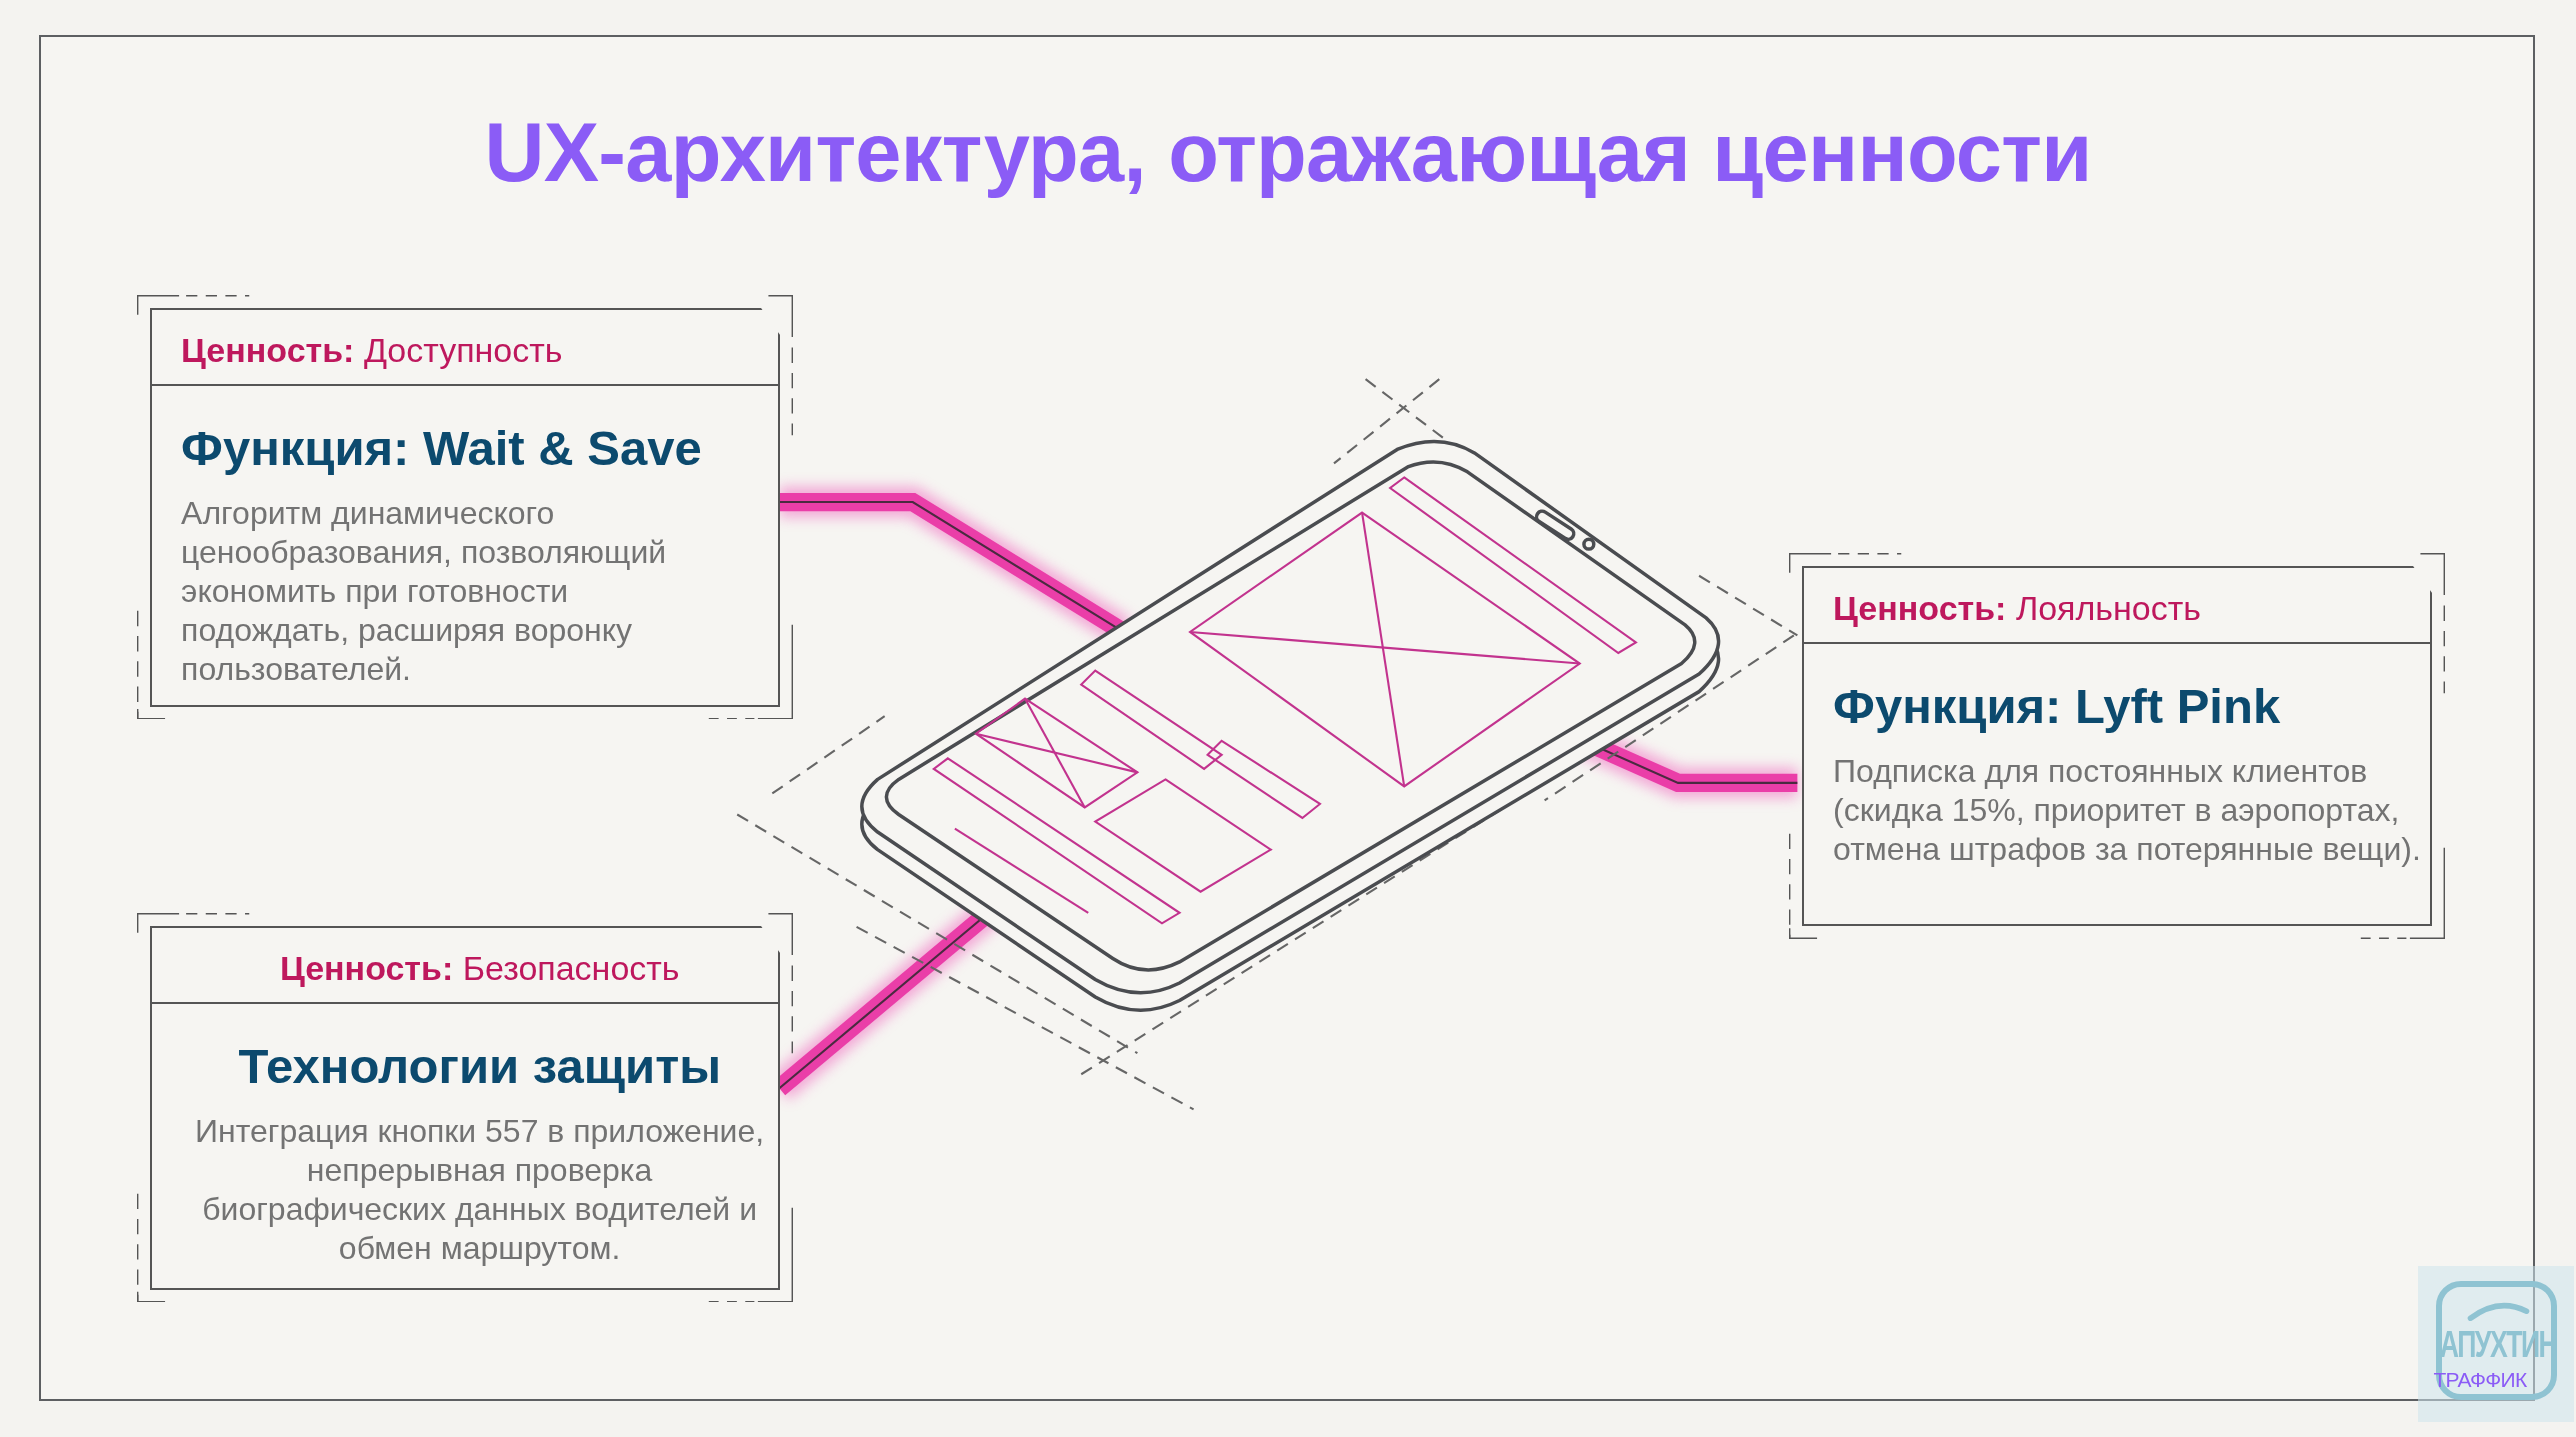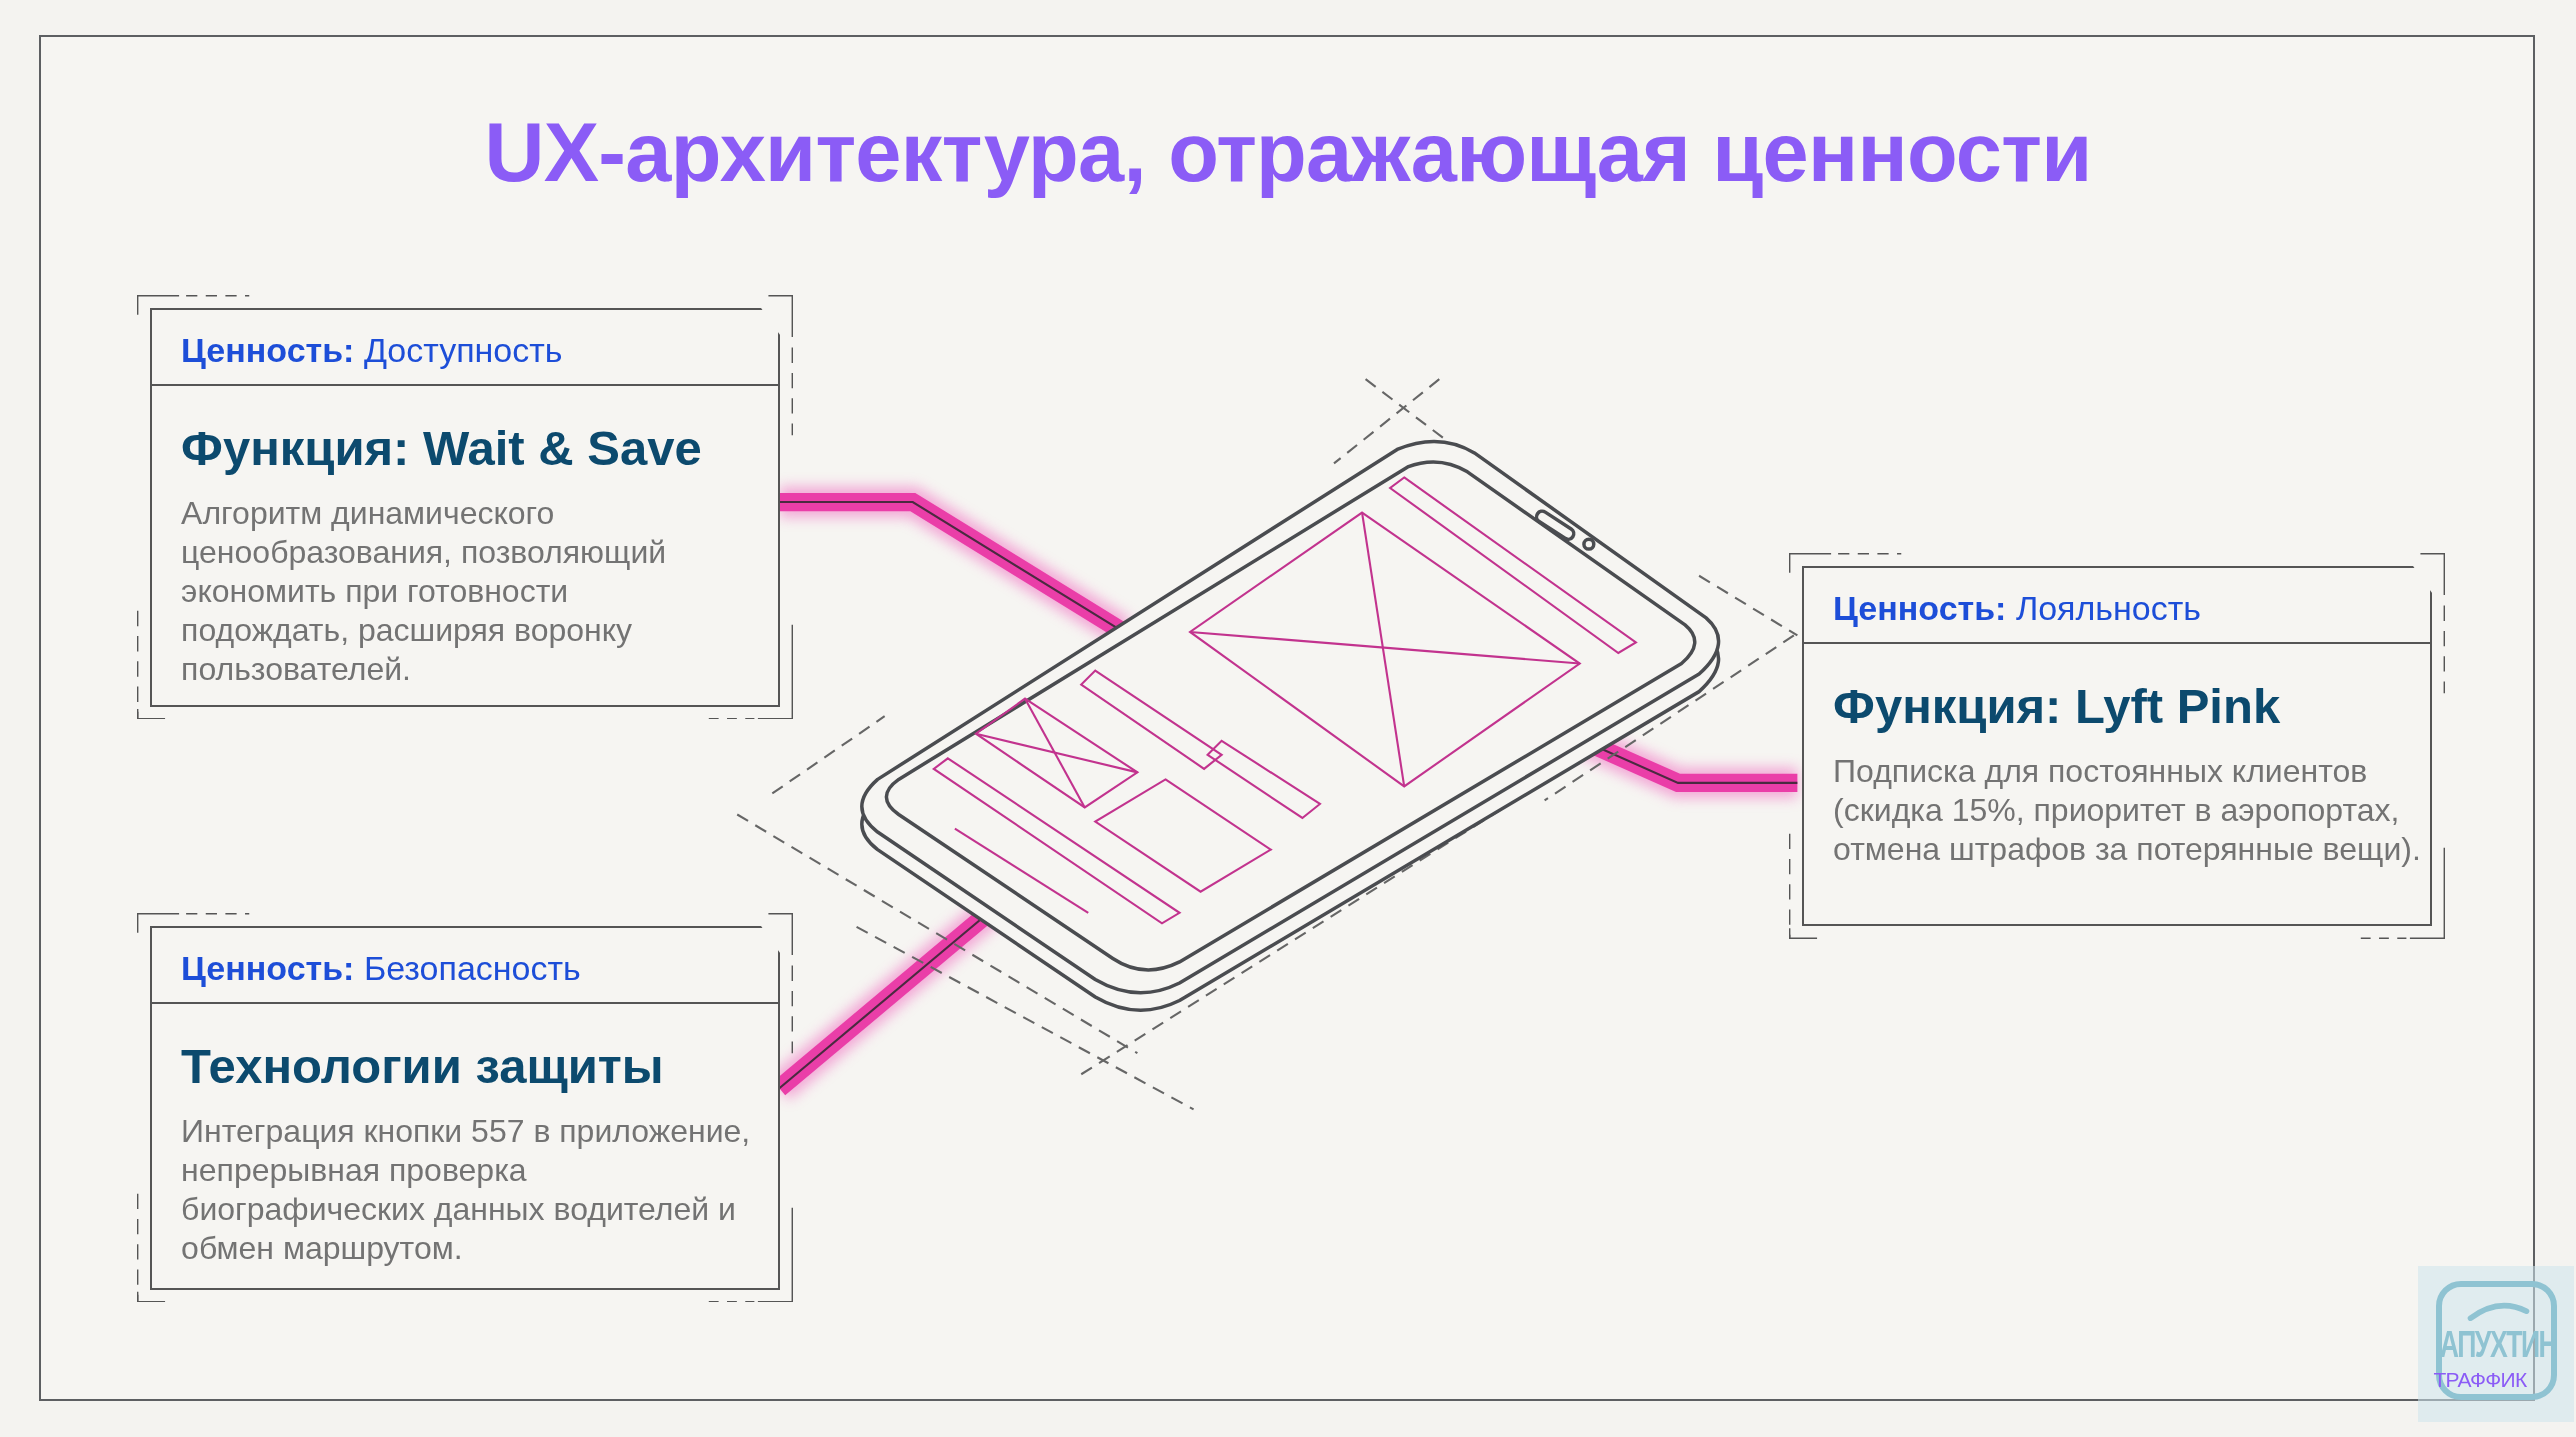--- a/index.html
+++ b/index.html
@@ -25,21 +25,21 @@
     position:absolute; inset:0;
   }
   .card .inner {
     position:absolute; left:12.6px; top:12.6px; right:12.6px; bottom:12.6px;
     border:2.8px solid #555; box-sizing:border-box;
     clip-path: polygon(0 0, calc(100% - 19.7px) 0, 100% 28px, 100% 100%, 0 100%);
     background:#f6f5f2;
   }
   .card .head {
     height:76px; border-bottom:2.8px solid #555; box-sizing:border-box;
-    padding:21px 0 0 29.5px; font-size:34px; color:#1d4ed8;
+    padding:21px 0 0 29.5px; font-size:34px; color:#be185d;
   }
   .card .head b { font-weight:bold; }
   .card .fn {
     padding:22.5px 0 0 29.5px; font-size:49px; font-weight:bold; color:#0c4a6e;margin-top:12px;
   }
   .card .desc {
     padding:18px 21px 0 29.5px; font-size:32px; line-height:39px; color:#737373;
   }
   .watermark {
     position:absolute; left:2404px; top:1266px; width:156px; height:156px;
@@ -145,21 +145,21 @@
   <div class="inner">
     <div class="head">
       <b>Ценность:</b>
       <span>Доступность</span>
     </div>
     <div class="fn">Функция: Wait &amp; Save</div>
     <div class="desc" style="width:520px;">Алгоритм динамического ценообразования, позволяющий экономить при готовности подождать, расширяя воронку пользователей.</div>
   </div>
 </div>
 
-<div class="card" style="left:137px; top:913px; width:656px; height:390px;">
+<div class="card" style="left:137px; top:913px; width:656px; height:390px;text-align:center;">
   <svg class="outer" viewBox="0 0 935 555">
     <g stroke="#555" stroke-width="4" fill="none">
       <polyline points="0,28 0,0 60,0"></polyline>
       <line x1="70" y1="0" x2="160" y2="0" stroke-dasharray="16 12"></line>
       <polyline points="900,0 935,0 935,60"></polyline>
       <line x1="935" y1="75" x2="935" y2="200" stroke-dasharray="22 14"></line>
       <line x1="0" y1="400" x2="0" y2="555" stroke-dasharray="22 14"></line>
       <polyline points="0,540 0,555 40,555"></polyline>
       <line x1="815" y1="555" x2="880" y2="555" stroke-dasharray="14 12"></line>
       <polyline points="885,555 935,555 935,420"></polyline>

